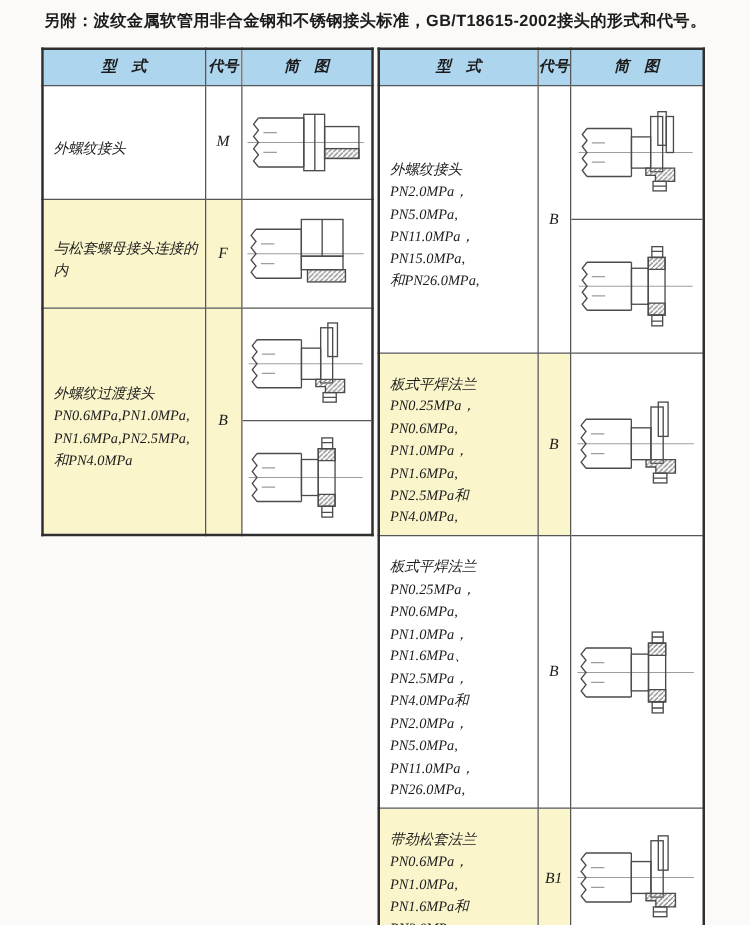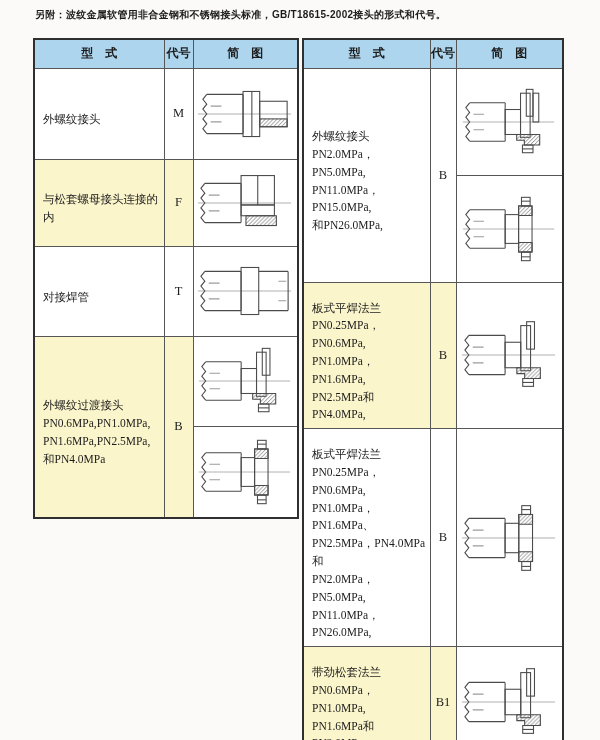--- a/index.html
+++ b/index.html
@@ -12,36 +12,37 @@
   body{
     width:600px;height:740px;position:relative;
     background:#fbfaf8;
     font-family:"Liberation Serif", serif;
     color:#1c1c1c;
     overflow:hidden;
   }
   .page-title{
     position:absolute;left:35px;top:8px;width:540px;
     font-family:"Liberation Sans", sans-serif;
-    font-size:10px;font-weight:bold;letter-spacing:0.3px;
+    font-size:13px;font-weight:bold;letter-spacing:0.3px;
   }
   .tables{
     position:absolute;left:33px;top:38px;
     display:flex;align-items:flex-start;
   }
   table.jt{
     border-collapse:collapse;table-layout:fixed;
     border:2px solid var(--border);
     background:#fff;
   }
   table.jt + table.jt{margin-left:3px;}
   .jt th,.jt td{
     border:1px solid #565656;
     padding:0;vertical-align:middle;
     overflow:hidden;
+    font-style:italic;
   }
   .jt th{
     background:var(--header-bg);
     font-family:"Liberation Sans", sans-serif;
     font-size:12px;font-weight:bold;text-align:center;
   }
   td.type{
     font-size:11.5px;line-height:1.55;
     padding:17px 4px 4px 8px;
     white-space:pre-line;
@@ -117,33 +118,20 @@
           <rect x="46" y="8" width="34" height="30"></rect>
           <line x1="63" y1="8" x2="63" y2="38"></line>
           <rect x="46" y="38" width="34" height="11"></rect>
           <rect x="51" y="49" width="31" height="10" class="hatch"></rect>
         </svg>
       </td>
     </tr>
 
 
 
-    <tr style="height:90px">
-      <td class="type">对接焊管</td>
-      <td class="code">T</td>
-      <td class="sketch">
-        <svg class="dg" width="98" height="76" viewBox="0 0 100 72">
-          <line class="cl" x1="2" y1="36" x2="97" y2="36"></line>
-          <use href="#g-hose" x="4" y="16"></use>
-          <rect x="46" y="12" width="18" height="48"></rect>
-          <path d="M64,16 H94 M64,56 H94 M94,16 V56"></path>
-          <path d="M84,26 h8 M84,46 h8" opacity="0.55"></path>
-        </svg>
-      </td>
-    </tr>
 
     <tr style="height:180px">
       <td class="type hl">外螺纹过渡接头
 PN0.6MPa,PN1.0MPa,
 PN1.6MPa,PN2.5MPa,
 和PN4.0MPa</td>
       <td class="code hl">B</td>
       <td class="sketch" style="height:180px">
         <div class="split">
           <div class="half">

